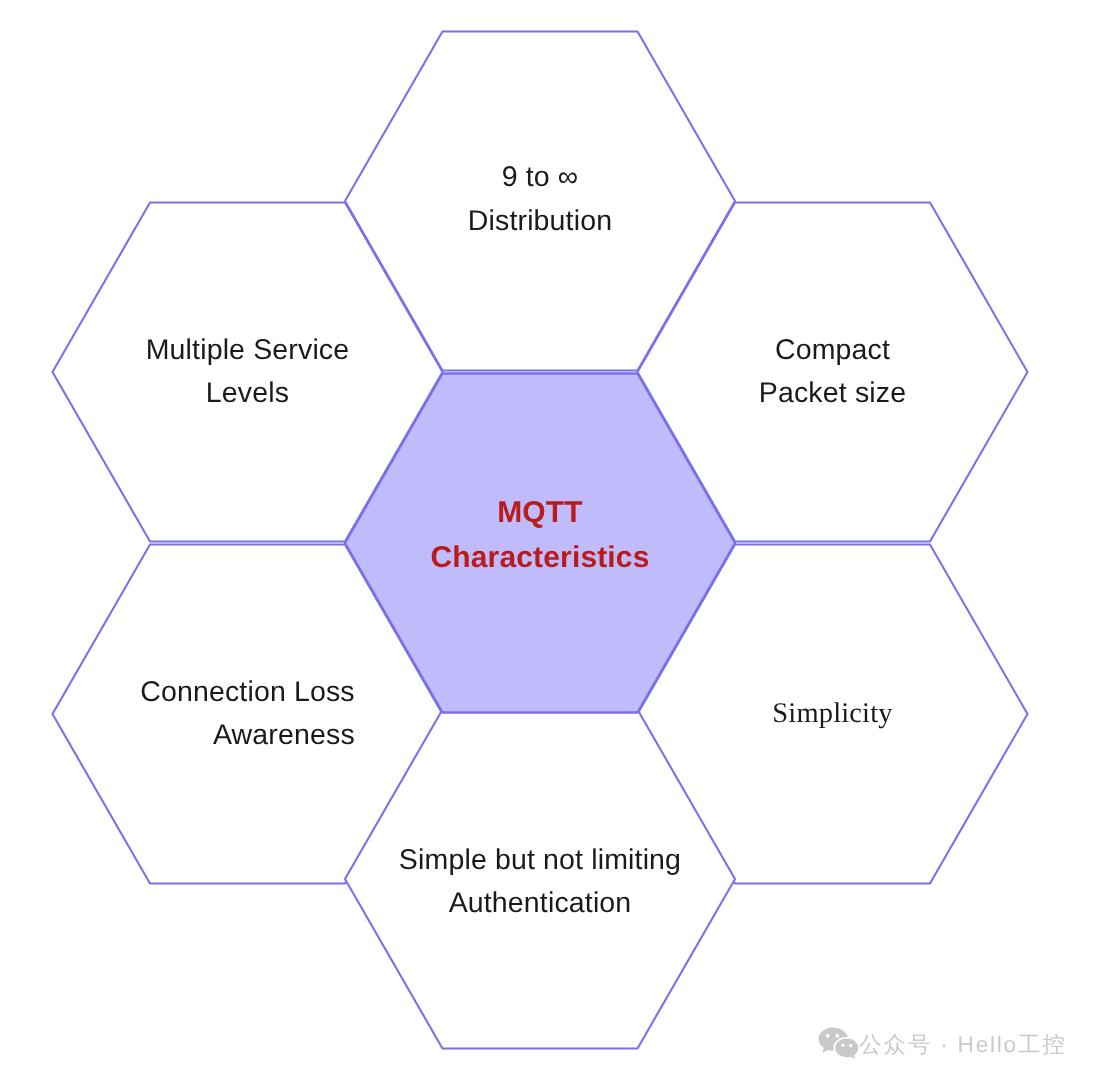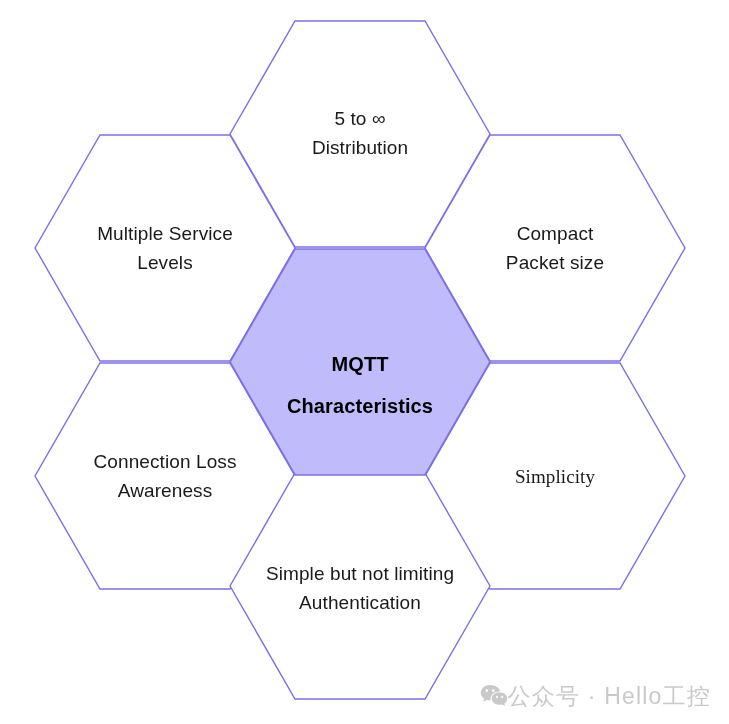--- a/index.html
+++ b/index.html
@@ -51,34 +51,33 @@
     font-size: 19px;
     line-height: 29px;
     letter-spacing: 0.1px;
     white-space: pre-line;
     transform: translate(-50%, -50%);
     pointer-events: none;
   }
   .hex-label.center-label {
     font-weight: bold;
     font-size: 20px;
-    line-height: 42px;
-    color: #000000;
-    margin-top: 28px;
+    line-height: 30px;
+    color: #b91c1c;
   }
 
   #watermark {
     position: absolute;
     right: 18px;
     bottom: 16px;
     display: flex;
     align-items: center;
     gap: 0;
     color: #c9c9c9;
-    font-size: 23px;
+    font-size: 15px;
     letter-spacing: 1.2px;
     line-height: 1;
   }
   #watermark .wm-icon {
     display: block;
     width: 28px;
     height: 24px;
     flex: none;
   }
   #watermark .wm-text {
@@ -101,30 +100,30 @@
 
     <polygon class="hex-shape" points="100,363 230,363 295,476 230,589 100,589 35,476"></polygon>
 
     <polygon class="hex-shape" points="490,363 620,363 685,476 620,589 490,589 425,476"></polygon>
 
     <polygon class="hex-shape" points="295,473 425,473 490,586 425,699 295,699 230,586"></polygon>
 
     <polygon class="hex-shape center-hex" points="295,249 425,249 490,362 425,475 295,475 230,362"></polygon>
   </svg>
 
-  <div class="hex-label" style="left:360px; top:133px;">5 to ∞
+  <div class="hex-label" style="left:360px; top:133px;">9 to ∞
 Distribution</div>
 
   <div class="hex-label" style="left:555px; top:248px;">Compact
 Packet size</div>
 
   <div class="hex-label" style="left:165px; top:248px;">Multiple Service
 Levels</div>
 
-  <div class="hex-label" style="left:165px; top:476px;">Connection Loss
+  <div class="hex-label" style="left:165px; top:476px;text-align:right;">Connection Loss
 Awareness</div>
 
   <div class="hex-label" style="left:555px; top:476px;font-family:Liberation Serif, serif;">Simplicity</div>
 
   <div class="hex-label" style="left:360px; top:588px;text-align:center;">Simple but not limiting
 Authentication</div>
 
   <div class="hex-label center-label" style="left:360px; top:357px;">MQTT
 Characteristics</div>
 

